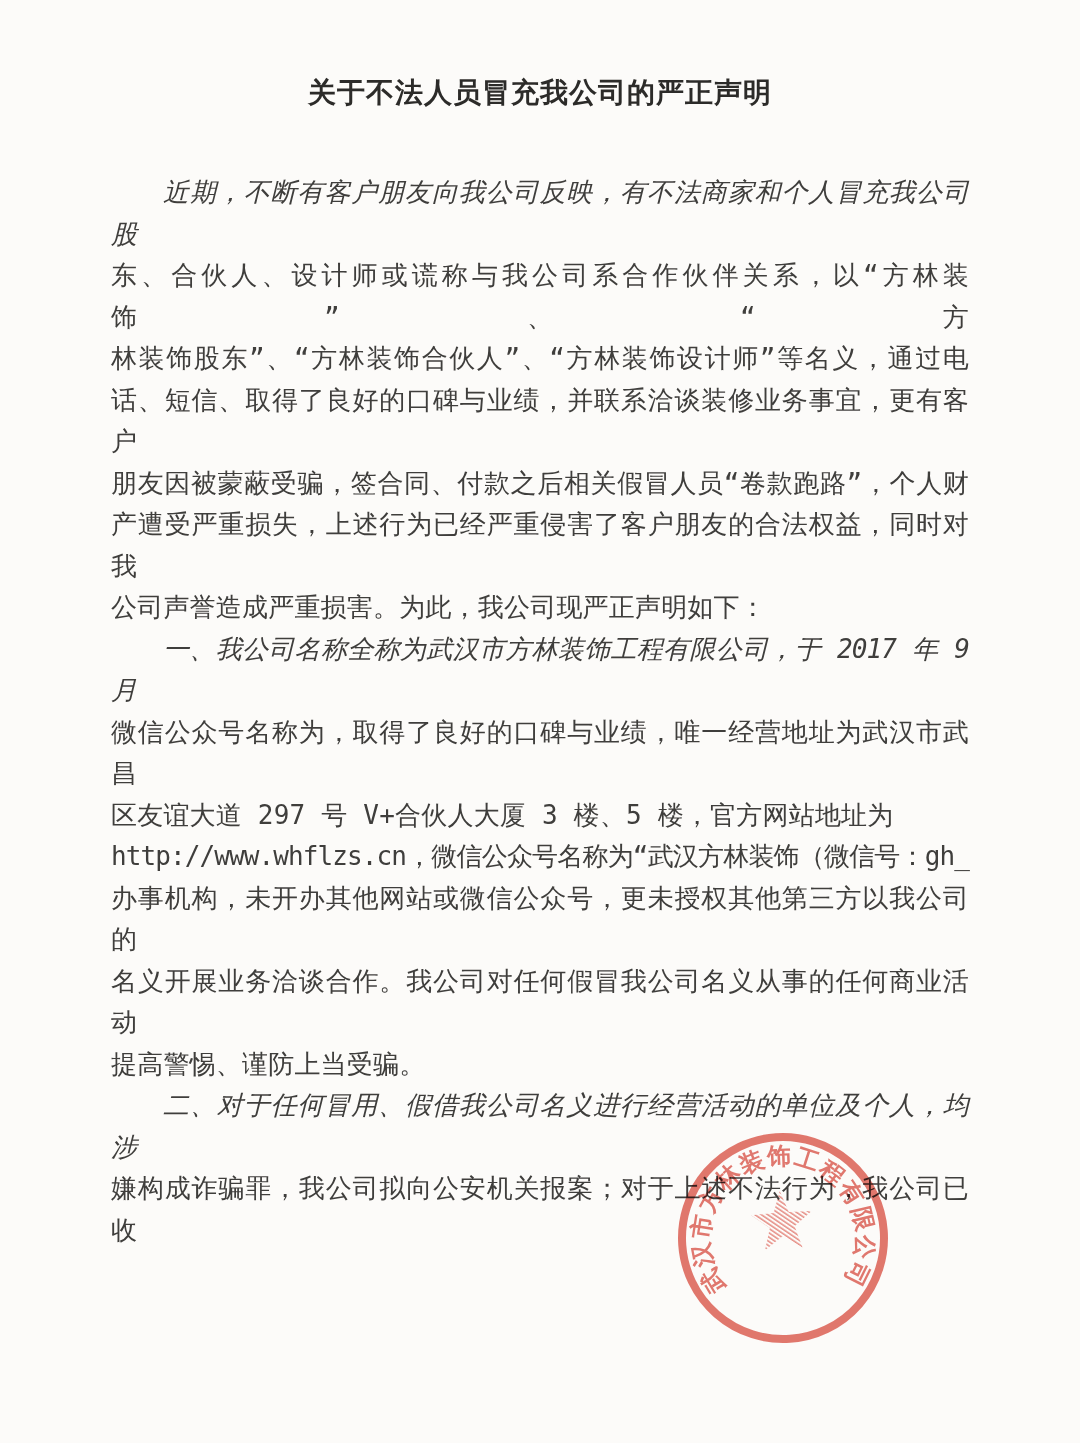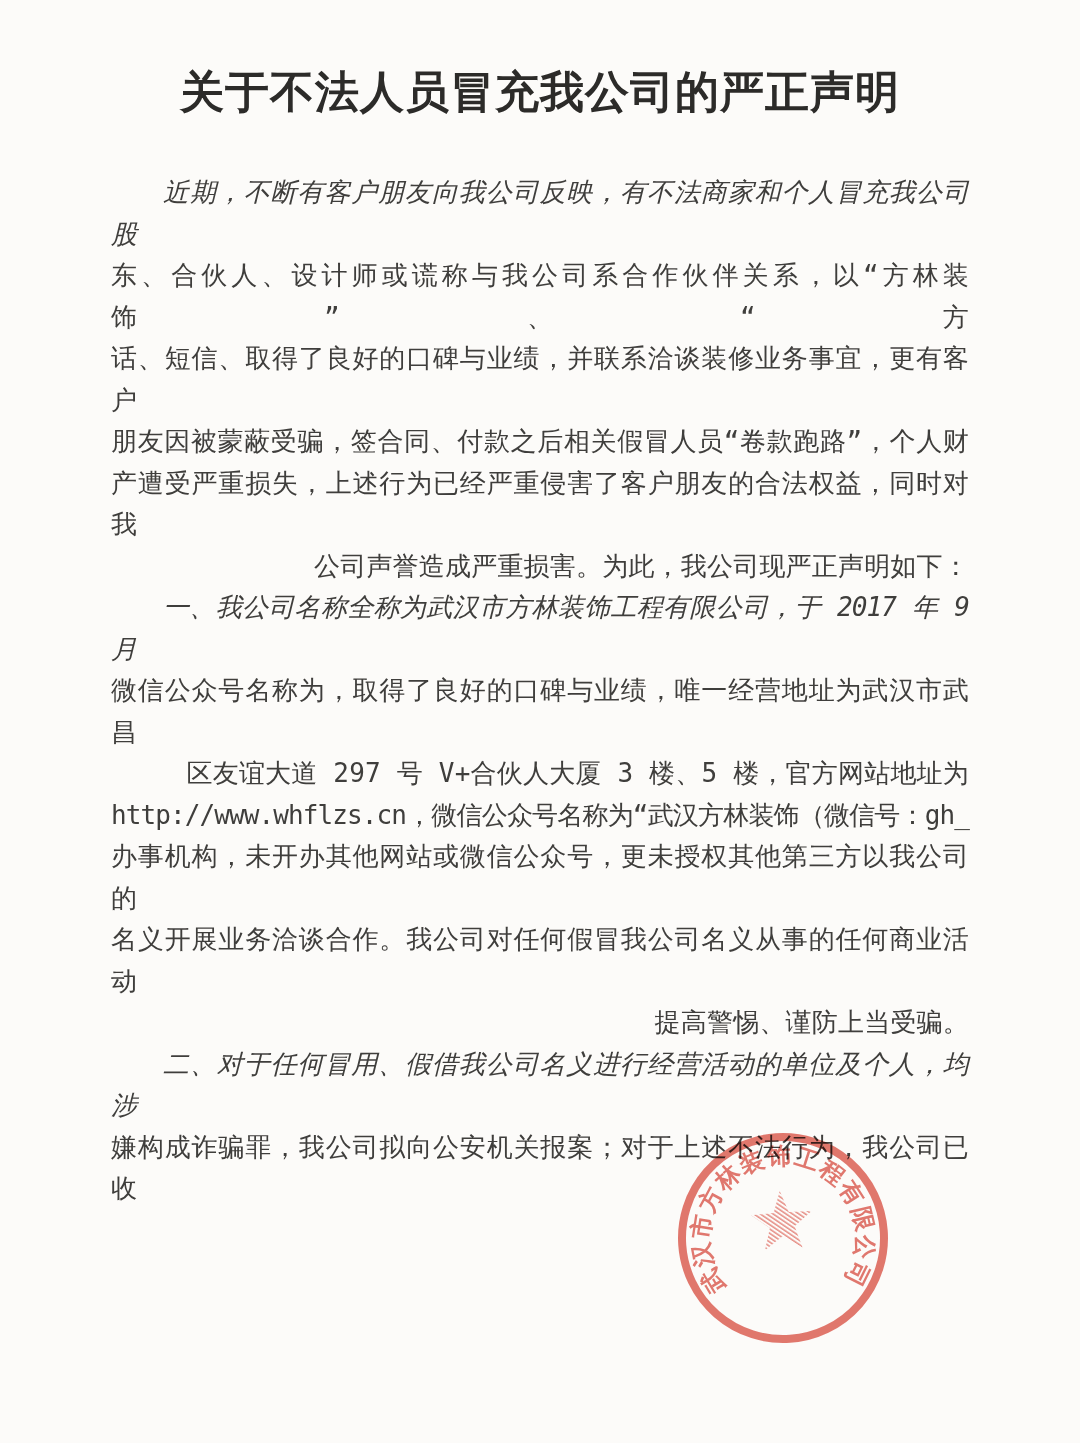--- a/index.html
+++ b/index.html
@@ -13,38 +13,37 @@
     overflow: hidden;
   }
   .doc {
     position: absolute;
     left: 111px;
     top: 68px;
     width: 858px;
   }
   .title {
     margin: 0;
-    font-size: 44px;
+    font-size: 28px;
     line-height: 50px;
     font-weight: 700;
     text-align: center;
     letter-spacing: 1px;
     color: #2c2b29;
     font-family: Liberation Serif, serif;
   }
   .body-text {
     margin-top: 54px;
     font-size: 26px;
     letter-spacing: 0.2px;
   }
   .line {
     line-height: 41.5px;
     white-space: pre-wrap;
     font-family: "DejaVu Sans Mono", "Liberation Serif", serif;
-    text-align: right;
   }
   .line.indent { text-indent: 52px; font-style: italic; }
   .line.just { text-align: justify; text-align-last: justify; }
   .line.tight { letter-spacing: -0.9px; }
   .stamp {
     position: absolute;
     left: 663px;
     top: 1114px;
     mix-blend-mode: multiply;
     opacity: 0.92;
@@ -54,20 +53,21 @@
 <body>
 
 <div class="page">
 
   <div class="doc">
     <h1 class="title">关于不法人员冒充我公司的严正声明</h1>
     <div class="body-text">
         <div>
           <div class="line indent just">近期，不断有客户朋友向我公司反映，有不法商家和个人冒充我公司股</div>
           <div class="line just">东、合伙人、设计师或谎称与我公司系合作伙伴关系，以“方林装饰”、“方</div>
+          <div class="line just">林装饰股东”、“方林装饰合伙人”、“方林装饰设计师”等名义，通过电</div>
           <div class="line just">话、短信、取得了良好的口碑与业绩，并联系洽谈装修业务事宜，更有客户</div>
           <div class="line just">朋友因被蒙蔽受骗，签合同、付款之后相关假冒人员“卷款跑路”，个人财</div>
           <div class="line just">产遭受严重损失，上述行为已经严重侵害了客户朋友的合法权益，同时对我</div>
           <div class="line">公司声誉造成严重损害。为此，我公司现严正声明如下：</div>
         </div>
         <div>
           <div class="line indent just tight">一、我公司名称全称为武汉市方林装饰工程有限公司，于 2017 年 9 月</div>
           <div class="line just">微信公众号名称为，取得了良好的口碑与业绩，唯一经营地址为武汉市武昌</div>
           <div class="line">区友谊大道 297 号 V+合伙人大厦 3 楼、5 楼，官方网站地址为</div>
           <div class="line just tight">http://www.whflzs.cn，微信公众号名称为“武汉方林装饰（微信号：gh_</div>

